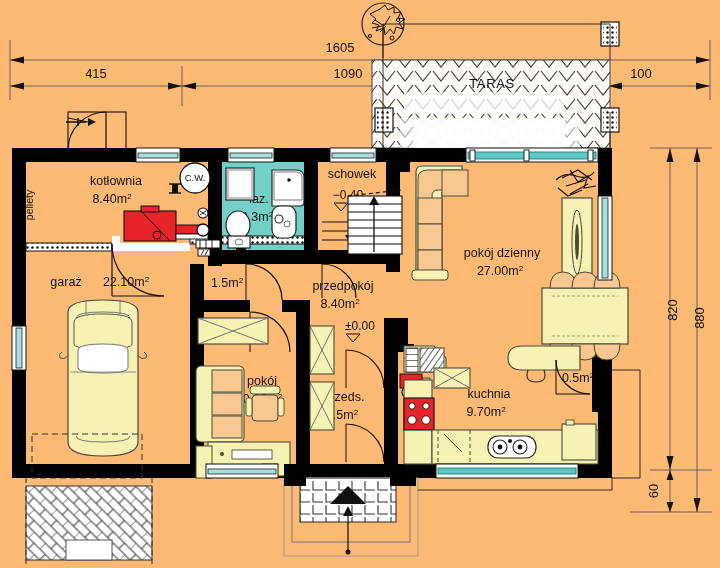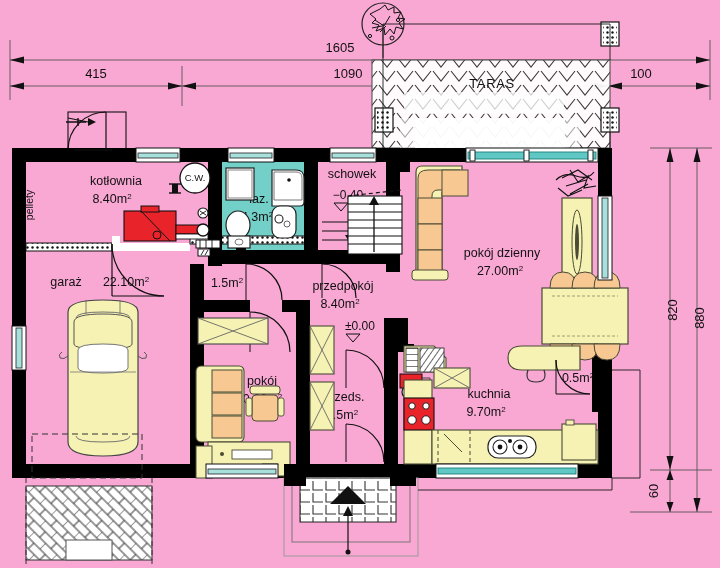--- a/index.html
+++ b/index.html
@@ -7,21 +7,21 @@
     padding: 0;
     background: #ffffff;
   }
   body {
     font-family: "Liberation Sans", sans-serif;
   }
   #plan {
     position: relative;
     width: 720px;
     height: 568px;
-    background: #f9a8d4;
+    background: #fdba74;
     overflow: hidden;
   }
   #svg-root {
     position: absolute;
     left: 0;
     top: 0;
     width: 720px;
     height: 568px;
   }
   .dim-text {

